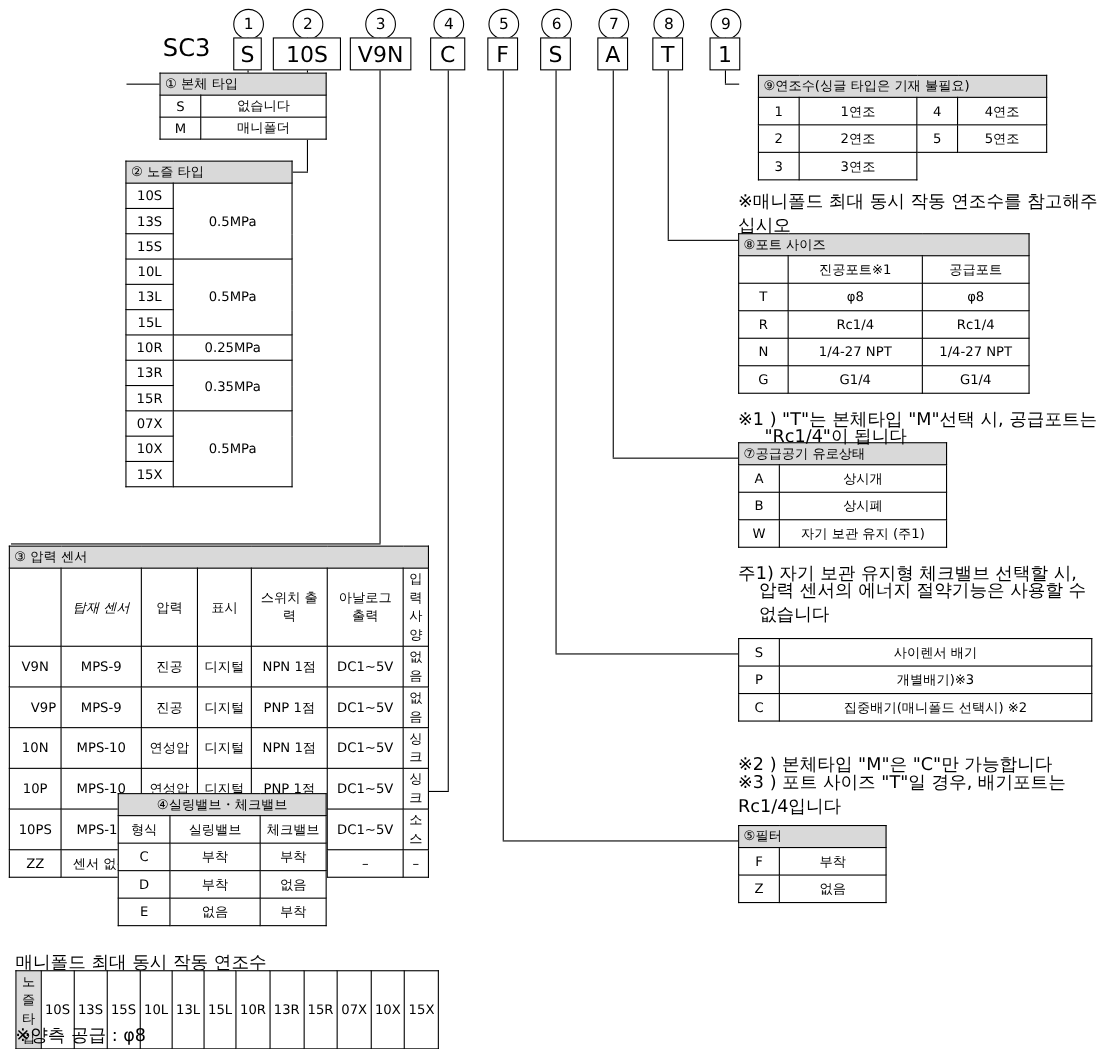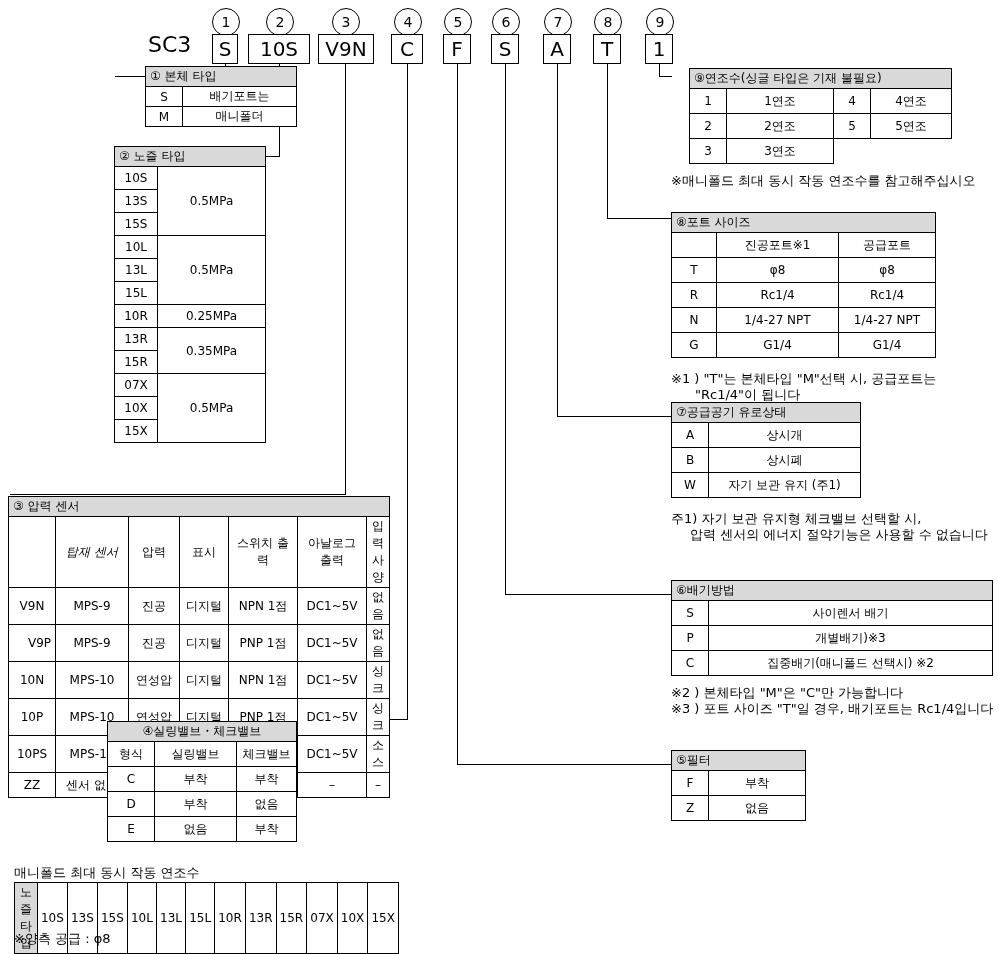--- a/index.html
+++ b/index.html
@@ -24,21 +24,21 @@
   .codeplain{font-size:22px;letter-spacing:0px;}
   
   table.t{border-collapse:collapse;background:#fff;}
   table.t td,table.t th{
     border:1px solid #000;font-size:12px;text-align:center;
     padding:1px 3px;font-weight:normal;background:#fff;
   }
   .hdr{background:#d9d9d9 !important;text-align:left !important;
        font-size:12px;padding-left:4px !important;}
   .hdrC{background:#d9d9d9 !important;text-align:center !important;}
-  .note{font-size:13px;line-height:1.35;}
+  .note{font-size:16px;line-height:1.35;}
   .small{font-size:11px;}
   
   .v{position:absolute;background:#000;width:1px;}
   .h{position:absolute;background:#000;height:1px;}
 </style>
 </head>
 <body>
 
 <div class="abs circ" style="left:212px;top:8px;">
     <span>1</span>
@@ -117,21 +117,21 @@
 <div class="h" style="left:659px;top:76px;width:13px;"></div>
 
 <div class="abs" style="left:114px;top:66px;margin-left:31px;">
   <table class="t" style="width:152px;">
     <tbody>
         <tr>
           <td class="hdr" colspan="2">① 본체 타입</td>
         </tr>
     <tr>
           <td style="width:30px;">S</td>
-          <td>배기포트는</td>
+          <td>없습니다</td>
         </tr>
     <tr>
           <td>M</td>
           <td>매니폴더</td>
         </tr>
   </tbody>
     </table>
 </div>
 
 <div class="abs" style="left:114px;top:146px;">
@@ -302,23 +302,20 @@
           <td style="height:22px;">Z</td>
           <td>없음</td>
         </tr>
   </tbody>
     </table>
 </div>
 
 <div class="abs" style="left:671px;top:580px;">
   <table class="t" style="width:322px;">
     <tbody>
-        <tr>
-          <td class="hdr" colspan="2">⑥배기방법</td>
-        </tr>
     <tr>
           <td style="width:30px;height:22px;">S</td>
           <td>사이렌서 배기</td>
         </tr>
     <tr>
           <td style="height:22px;">P</td>
           <td>개별배기)※3</td>
         </tr>
     <tr>
           <td style="height:22px;">C</td>

